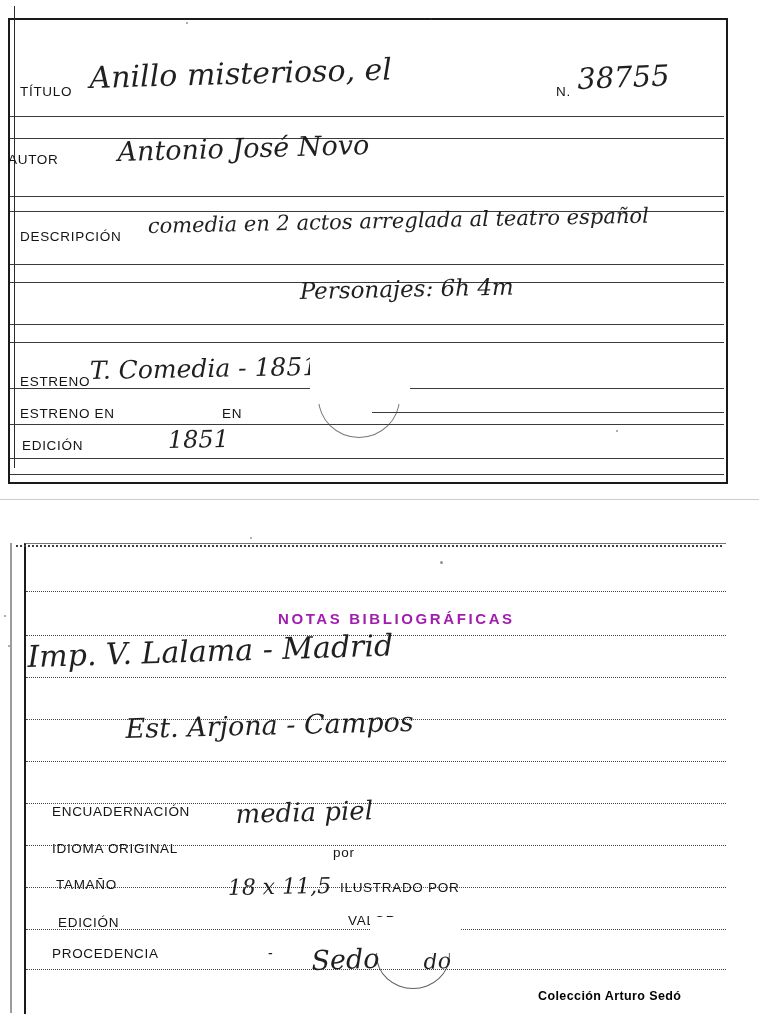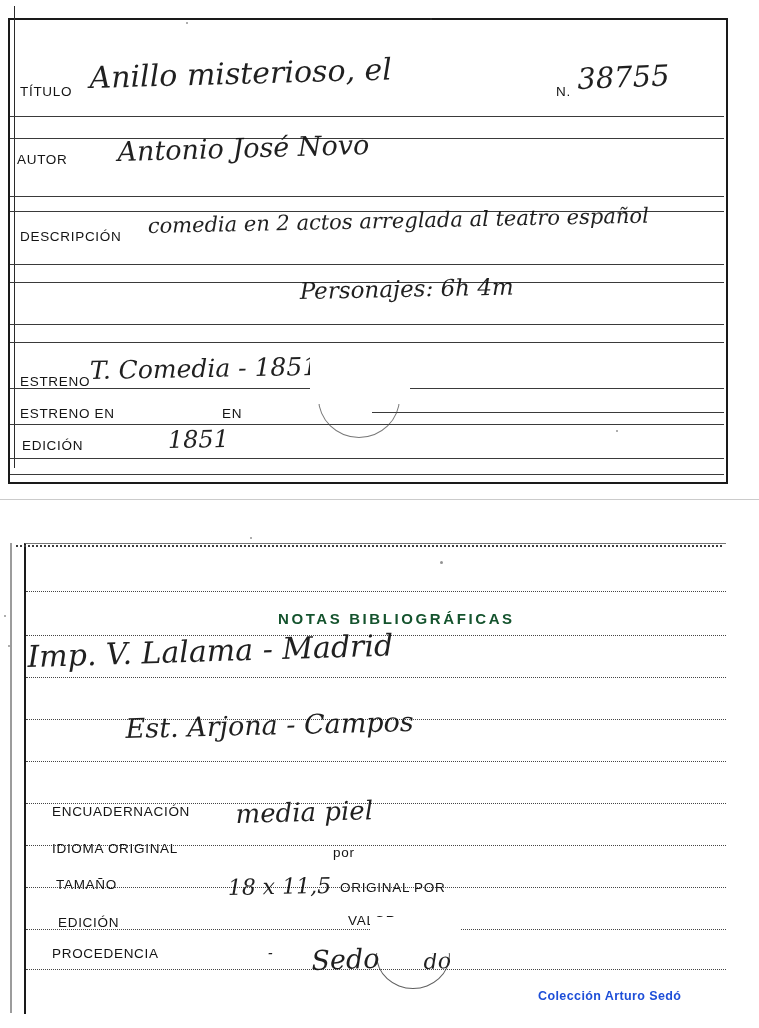--- a/index.html
+++ b/index.html
@@ -104,30 +104,30 @@
     position: absolute;
     height: 0;
     border-top: 1px dotted #454545;
   }
 
   .notas-title {
     position: absolute;
     font-size: 15px;
     letter-spacing: 2.6px;
     font-weight: bold;
-    color: #14532d;
+    color: #a21caf;
     white-space: nowrap;
   }
 
   .coleccion {
     position: absolute;
     font-size: 12.5px;
     font-weight: bold;
     letter-spacing: .4px;
-    color: #1d4ed8;
+    color: #000000;
     white-space: nowrap;
   }
 
   .speck {
     position: absolute;
     background: #3a3a3a;
     border-radius: 50%;
     opacity: .55;
   }
 
@@ -166,21 +166,21 @@
   <div class="rule" style="left:10px;  top:336px; width:714px;"></div>
   <div class="rule" style="left:10px;  top:382px; width:714px;"></div>
   <div class="rule" style="left:10px;  top:418px; width:714px;"></div>
   <div class="rule" style="left:10px;  top:452px; width:714px;"></div>
 
   <div class="rule" style="left:372px; top:406px; width:352px;"></div>
   <div class="rule" style="left:10px;  top:468px; width:714px;"></div>
 
   <div class="lbl" style="left:20px; top:78px;">TÍTULO</div>
   <div class="lbl" style="left:556px; top:78px;">N.</div>
-  <div class="lbl" style="left:17px; top:146px;">AUTOR</div>
+  <div class="lbl" style="left:8px; top:146px;">AUTOR</div>
   <div class="lbl" style="left:20px; top:223px;text-align:right;">DESCRIPCIÓN</div>
   <div class="lbl" style="left:20px; top:368px;">ESTRENO</div>
   <div class="lbl" style="left:20px; top:400px;">ESTRENO EN</div>
   <div class="lbl" style="left:222px; top:400px;">EN</div>
   <div class="lbl" style="left:22px; top:432px;">EDICIÓN</div>
 
   <div class="hw" style="left:90px; top:54px; font-size:30px;">Anillo misterioso, el</div>
   <div class="hw" style="left:578px; top:56px; font-size:29px; transform:rotate(-2.4deg);">38755</div>
   <div class="hw" style="left:118px; top:130px; font-size:27px;">Antonio José Novo</div>
   <div class="hw" style="left:148px; top:208px; font-size:21px; transform:rotate(-1.2deg);">comedia en 2 actos arreglada al teatro español</div>
@@ -214,21 +214,21 @@
   <div class="dotrule" style="left:26px; top:370px; width:700px;"></div>
   <div class="dotrule" style="left:26px; top:412px; width:700px;"></div>
   <div class="dotrule" style="left:26px; top:452px; width:700px;"></div>
 
   <div class="notas-title" style="left:278px; top:93px;">NOTAS BIBLIOGRÁFICAS</div>
 
   <div class="lbl" style="left:52px; top:287px;">ENCUADERNACIÓN</div>
   <div class="lbl" style="left:52px; top:324px;">IDIOMA ORIGINAL</div>
   <div class="lbl" style="left:333px; top:328px;">por</div>
   <div class="lbl" style="left:56px; top:360px;">TAMAÑO</div>
-  <div class="lbl" style="left:340px; top:363px;">ORIGINAL POR</div>
+  <div class="lbl" style="left:340px; top:363px;">ILUSTRADO POR</div>
   <div class="lbl" style="left:58px; top:398px;">EDICIÓN</div>
   <div class="lbl" style="left:348px; top:396px;">VALOR</div>
   <div class="lbl" style="left:52px; top:429px;">PROCEDENCIA</div>
 
   <div class="hw" style="left:28px; top:122px; font-size:30px; transform:rotate(-1.8deg);">Imp. V. Lalama - Madrid</div>
   <div class="hw" style="left:126px; top:196px; font-size:27px; transform:rotate(-1.4deg);">Est. Arjona - Campos</div>
   <div class="hw" style="left:236px; top:282px; font-size:26px; transform:rotate(-1.6deg);">media piel</div>
   <div class="hw" style="left:228px; top:358px; font-size:22px; transform:rotate(-1.2deg);">18 x 11,5</div>
   <div class="hw" style="left:268px; top:428px; font-size:14px; transform:rotate(0deg);">-</div>
   <div class="hw" style="left:312px; top:428px; font-size:27px; transform:rotate(-2deg);">Sedó</div>

